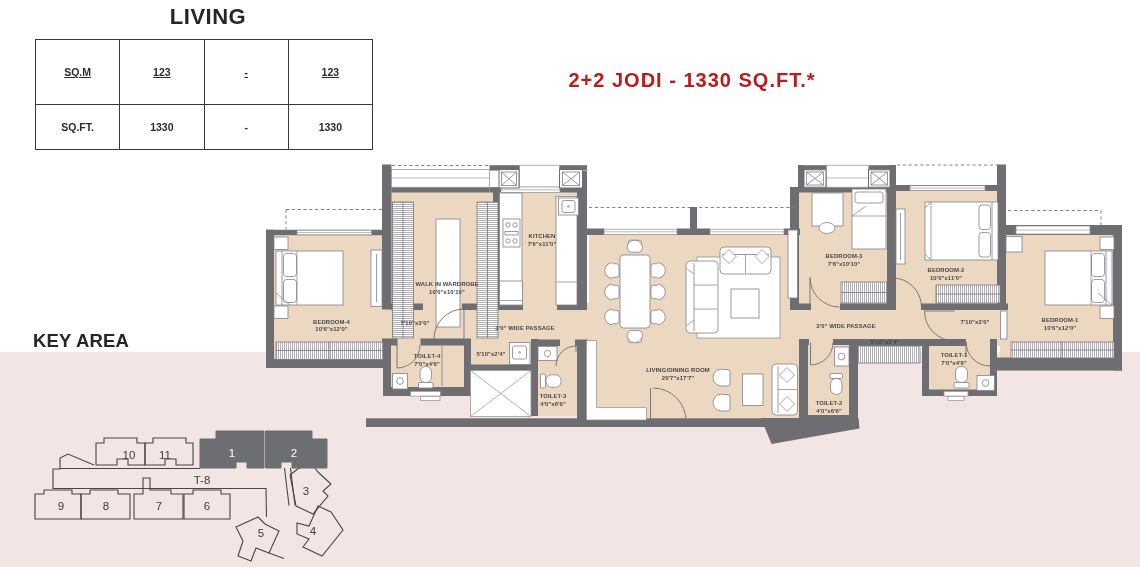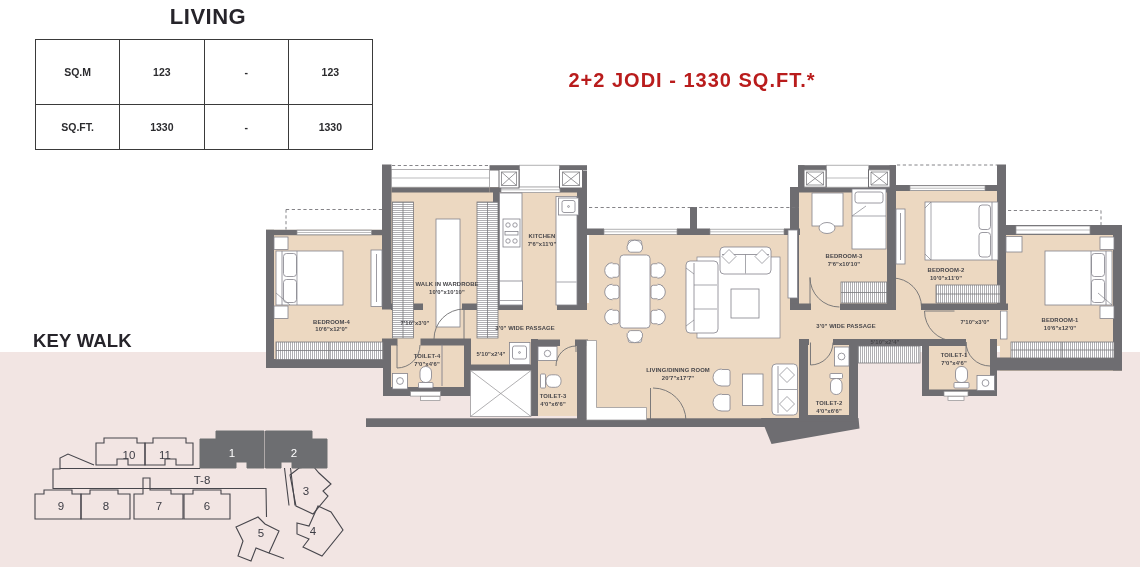--- a/index.html
+++ b/index.html
@@ -9,38 +9,38 @@
 </style>
 </head>
 <body>
 
 <div class="abs" style="left:0;top:352px;width:1140px;height:215px;background:#f2e5e3;"></div>
 
 <div class="abs" style="left:38px;top:4px;width:340px;text-align:center;font-size:22px;font-weight:bold;letter-spacing:0.5px;color:#26242a;">LIVING</div>
 
 <table class="abs" style="left:35px;top:39px;width:338px;height:111px;border-collapse:collapse;border:1.6px solid #3a3a3a;font-size:10.5px;font-weight:bold;color:#2b2b2e;text-align:center;table-layout:fixed;">
   <tbody>
-  <tr style="height:22px;">
+  <tr style="height:22px;text-decoration:underline;">
     <td style="border:1.6px solid #3a3a3a;">SQ.M</td>
     <td style="border:1.6px solid #3a3a3a;">123</td>
     <td style="border:1.6px solid #3a3a3a;">-</td>
     <td style="border:1.6px solid #3a3a3a;">123</td>
   </tr>
   <tr style="height:14px;">
     <td style="border:1.6px solid #3a3a3a;">SQ.FT.</td>
     <td style="border:1.6px solid #3a3a3a;">1330</td>
     <td style="border:1.6px solid #3a3a3a;">-</td>
     <td style="border:1.6px solid #3a3a3a;">1330</td>
   </tr>
 </tbody>
   </table>
 
 <div class="abs" style="left:417px;top:69px;width:550px;text-align:center;font-size:20px;font-weight:bold;letter-spacing:1.0px;color:#b91c1c;">2+2 JODI - 1330 SQ.FT.*</div>
 
-<div class="abs" style="left:33px;top:330px;font-size:18.5px;font-weight:bold;letter-spacing:0.2px;color:#26242a;">KEY WALK</div>
+<div class="abs" style="left:33px;top:330px;font-size:18.5px;font-weight:bold;letter-spacing:0.2px;color:#26242a;">KEY AREA</div>
 
 <svg class="abs" style="left:0;top:0;" width="1140" height="567" viewBox="0 0 1140 567">
 <defs>
   <pattern id="hatchH" width="100" height="2.0" patternUnits="userSpaceOnUse">
     <rect width="100" height="2.0" fill="#ffffff"></rect>
     <line x1="0" y1="0.5" x2="100" y2="0.5" stroke="#85848a" stroke-width="0.65"></line>
   </pattern>
   <pattern id="hatchV" width="2.0" height="100" patternUnits="userSpaceOnUse">
     <rect width="2.0" height="100" fill="#ffffff"></rect>
     <line x1="0.5" y1="0" x2="0.5" y2="100" stroke="#85848a" stroke-width="0.65"></line>

